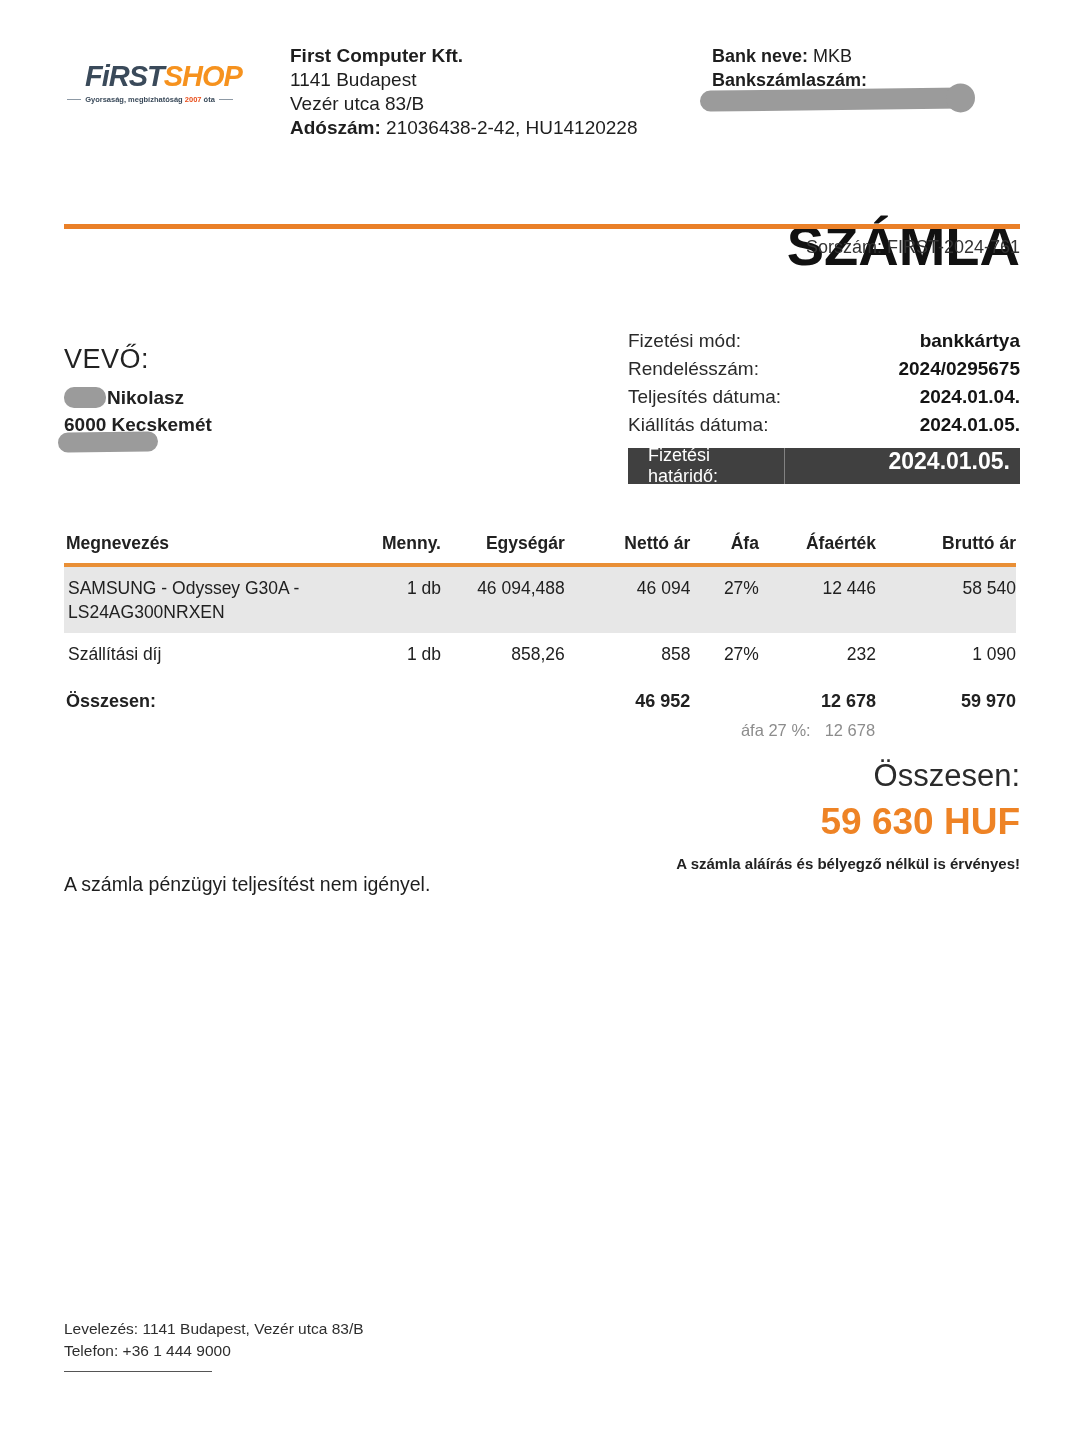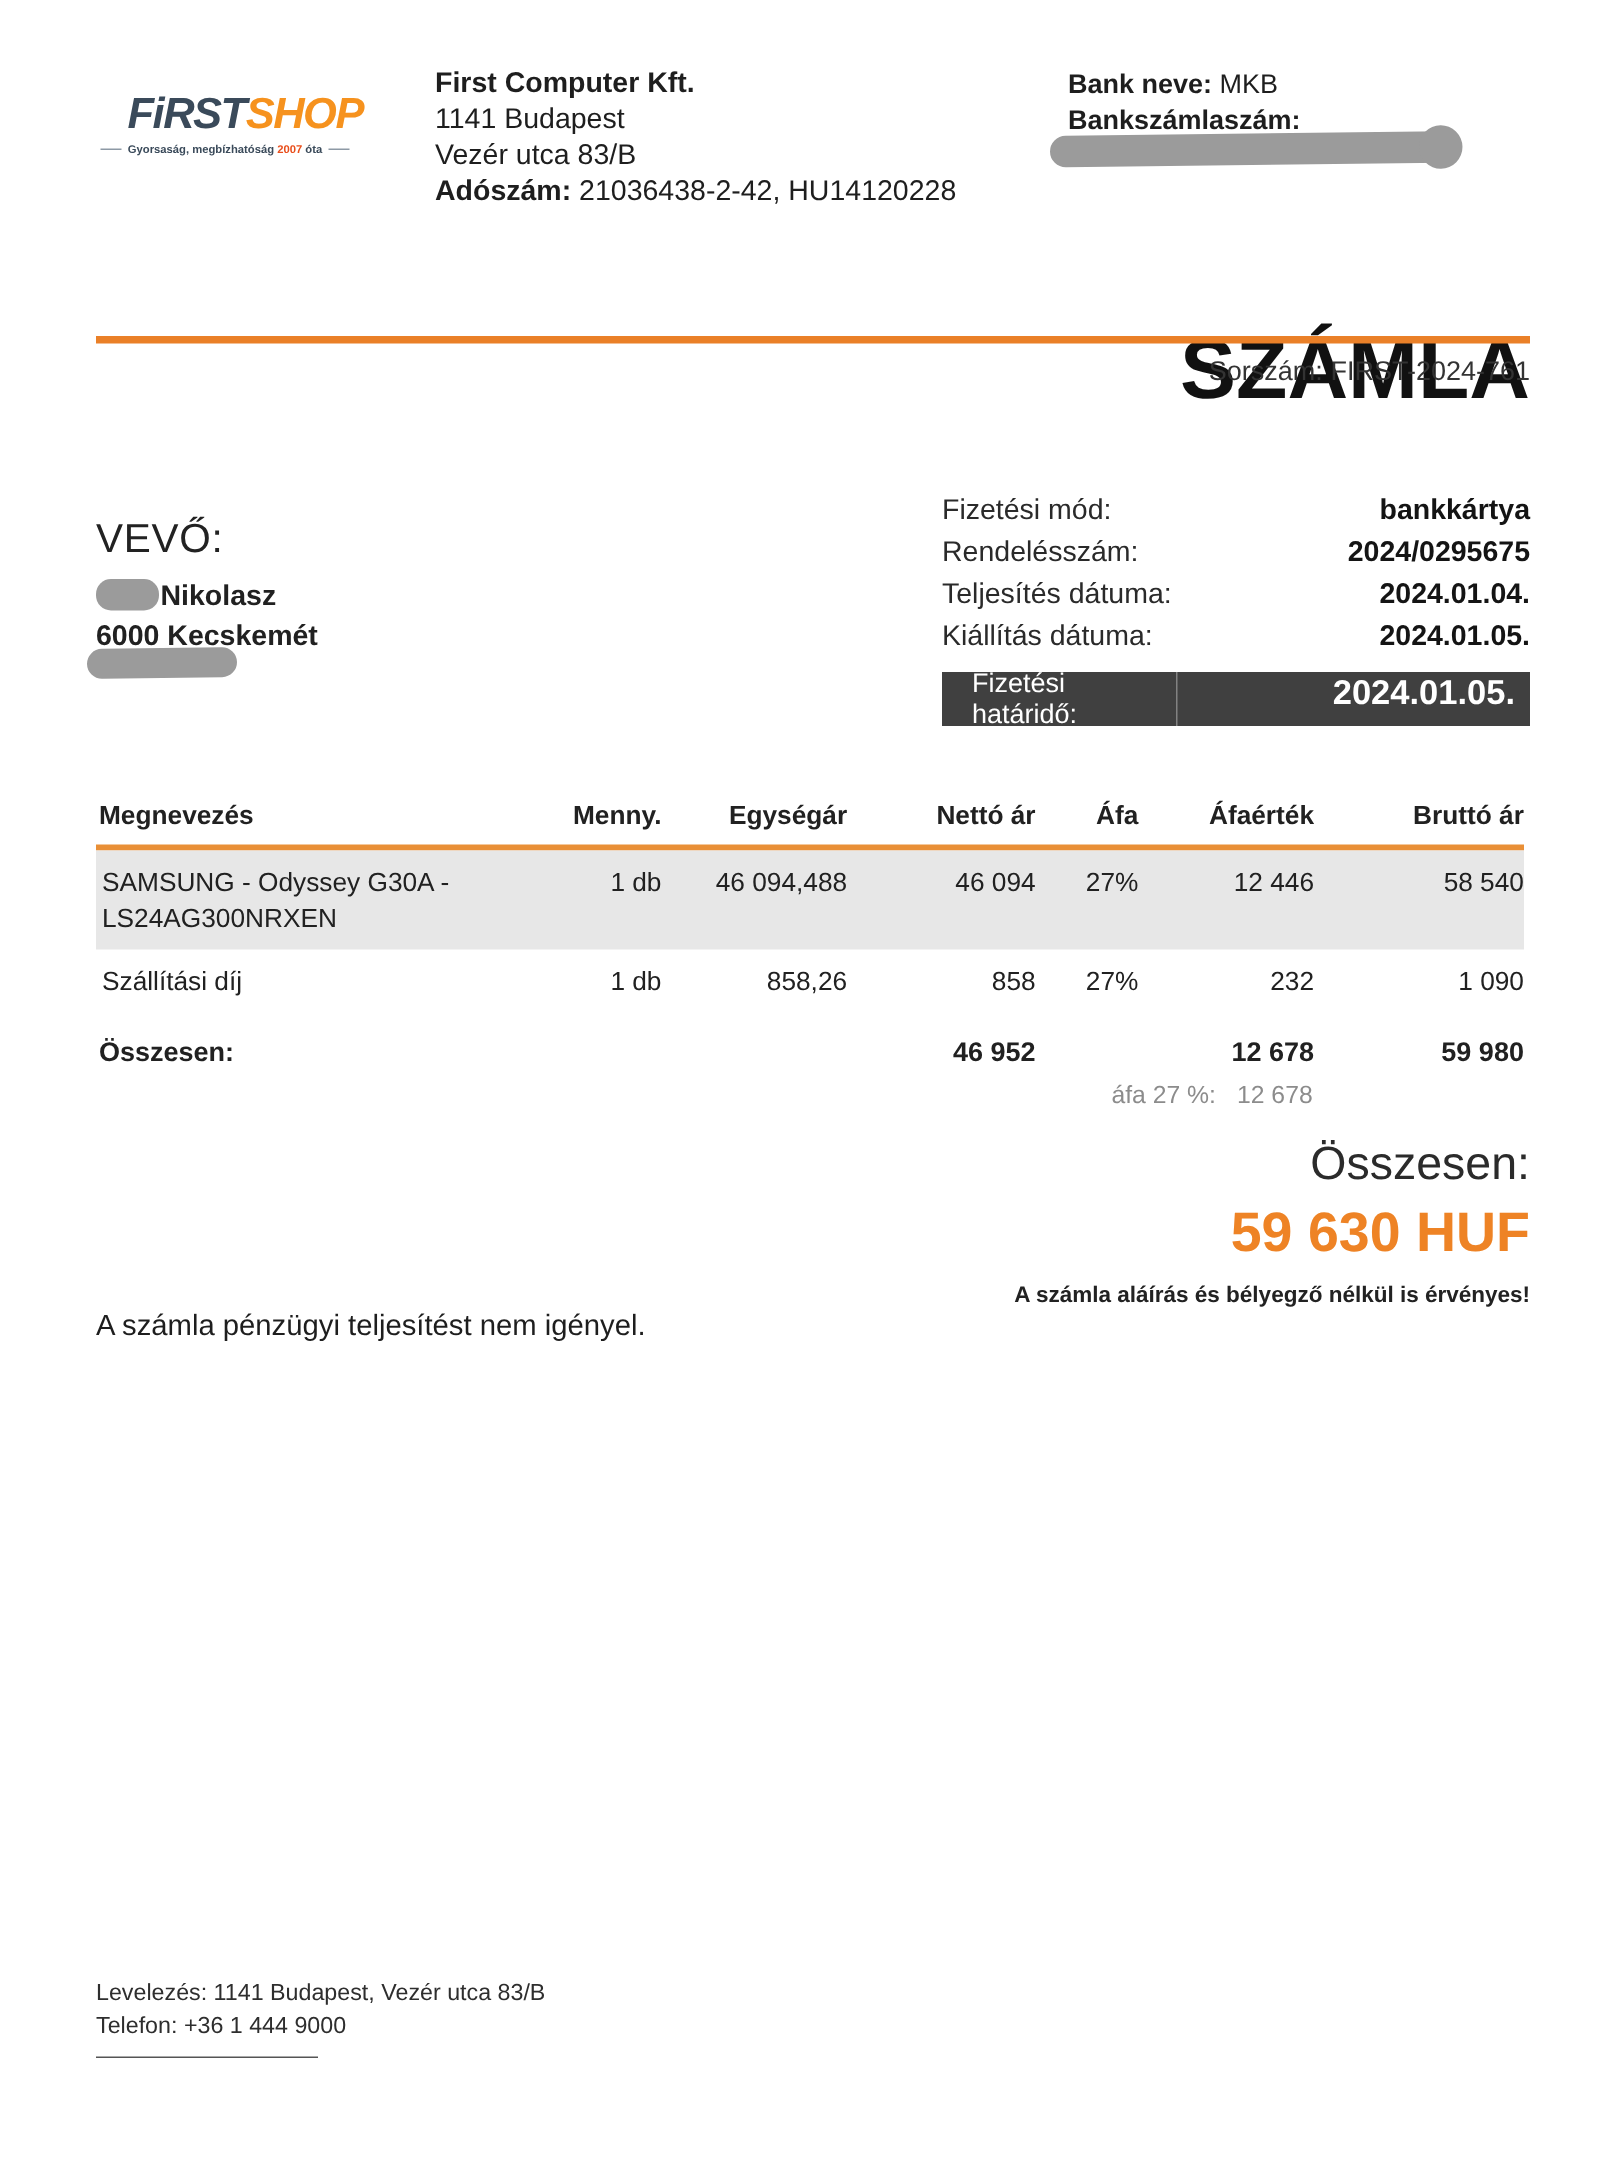--- a/index.html
+++ b/index.html
@@ -192,21 +192,21 @@
       <span class="c-grs">1 090</span>
     </div>
 
     <div class="trow totals-row">
       <span class="c-name" style="padding-left:2px;">Összesen:</span>
       <span class="c-qty"></span>
       <span class="c-unit"></span>
       <span class="c-net">46 952</span>
       <span class="c-vat"></span>
       <span class="c-vatv">12 678</span>
-      <span class="c-grs">59 980</span>
+      <span class="c-grs">59 970</span>
     </div>
 
     <div class="vat-breakdown">
       <span>áfa 27 %:</span><span class="gap"></span><span>12 678</span>
     </div>
   </div>
 
   <div class="grand">
     <div class="grand-label">Összesen:</div>
     <div class="grand-value">59 630 HUF</div>

